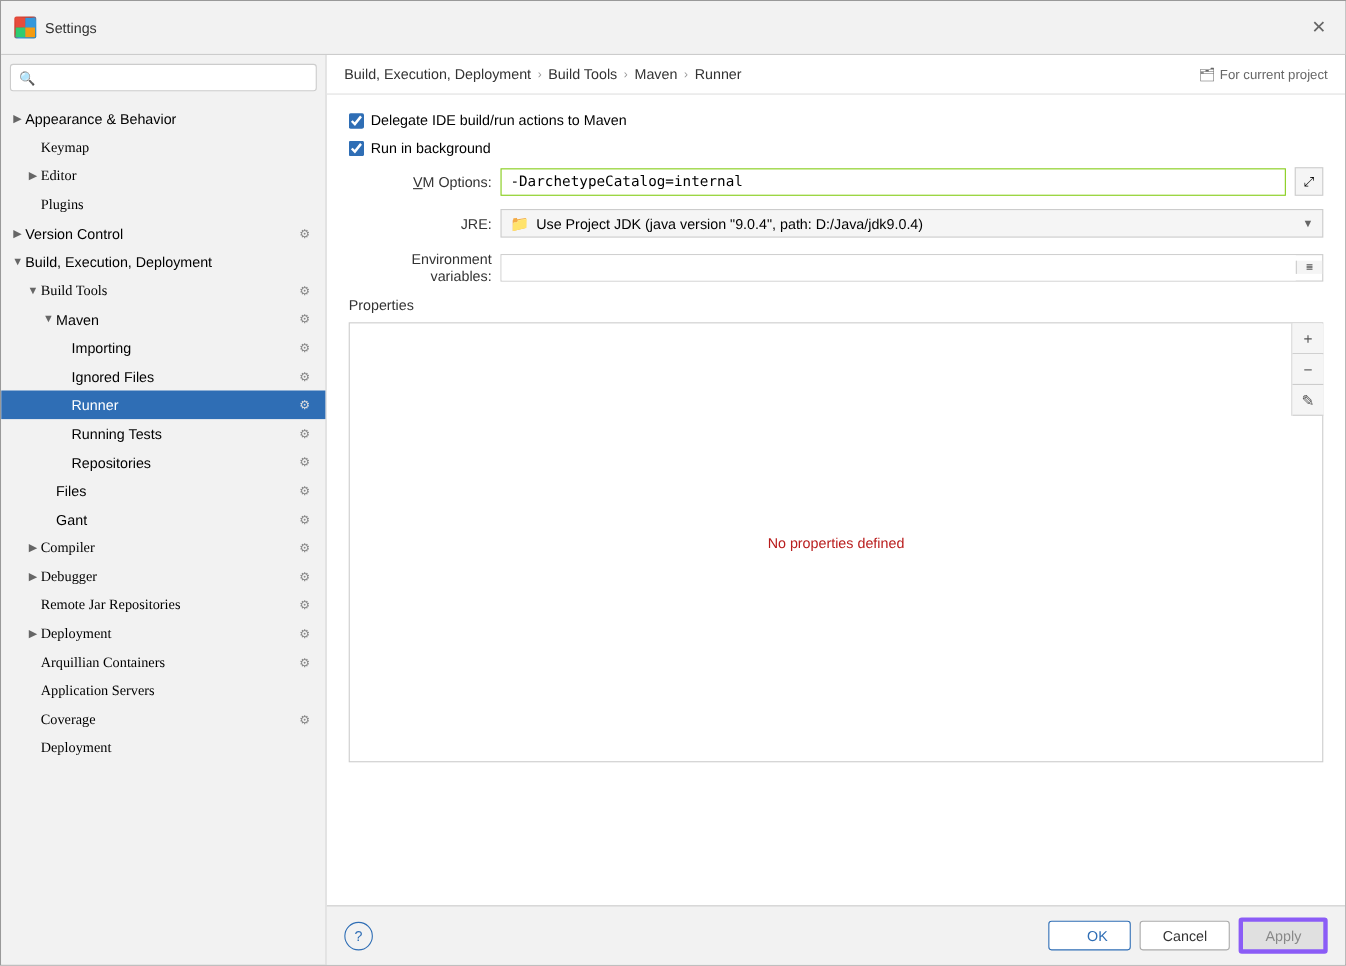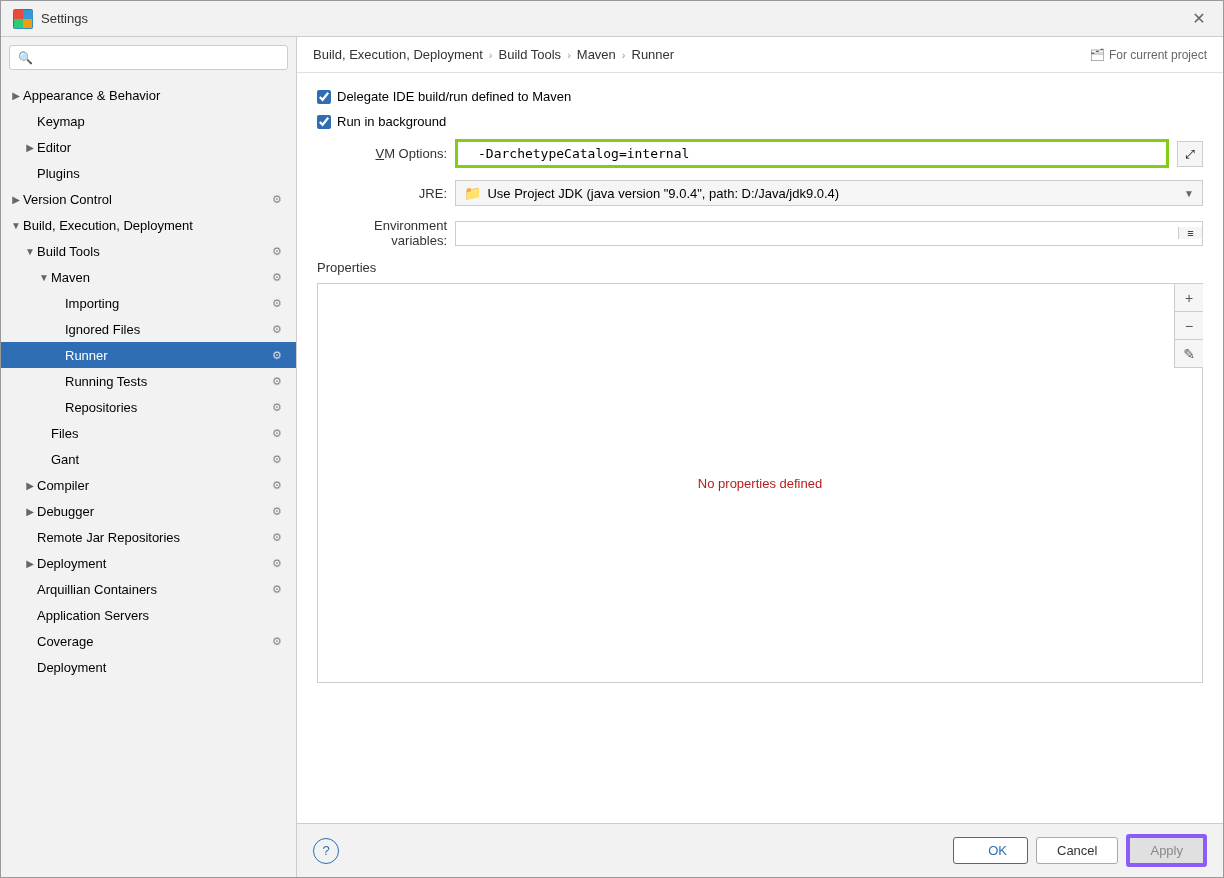--- a/index.html
+++ b/index.html
@@ -17,21 +17,21 @@
       width: 1224px;
       height: 878px;
       background: #f2f2f2;
       border: 1px solid #999;
       display: flex;
       flex-direction: column;
     }
 
     .titlebar {
       background: #f2f2f2;
-      height: 36px;
+      height: 49px;
       display: flex;
       align-items: center;
       padding: 0 12px;
       border-bottom: 1px solid #ccc;
       flex-shrink: 0;
     }
     .titlebar-icon {
       width: 20px;
       height: 20px;
       margin-right: 8px;
@@ -133,21 +133,21 @@
 
     .tree-item .item-icon {
       width: 16px;
       font-size: 11px;
       color: #888;
       margin-left: auto;
       flex-shrink: 0;
     }
     .tree-item.selected .item-icon { color: #ddd; }
 
-    .indent-1 { padding-left: 22px; }
+    .indent-1 { padding-left: 22px; font-family: Liberation Serif, serif; }
     .indent-2 { padding-left: 36px; }
     .indent-3 { padding-left: 50px; }
 
     
     .right-panel {
       flex: 1;
       display: flex;
       flex-direction: column;
       background: #fff;
       overflow: hidden;
@@ -218,22 +218,22 @@
       flex-shrink: 0;
       text-align: right;
     }
     .field-label u { text-decoration: underline; }
     .field-value {
       flex: 1;
       position: relative;
     }
     .field-input {
       width: 100%;
-      padding: 4px 20px;
-      border: 3px solid #84cc16;
+      padding: 4px 8px;
+      border: 1px solid #84cc16;
       font-size: 13px;
       outline: none;
       font-family: monospace;
     }
 
     .expand-btn {
       width: 26px;
       height: 26px;
       border: 1px solid #ccc;
       background: #f5f5f5;
@@ -569,21 +569,21 @@
           <span>🗂</span>
           <span>For current project</span>
         </div>
       </div>
 
       <div class="panel-body">
 
         <div class="option-row">
           <label class="checkbox-label">
             <input type="checkbox" checked="" style="">
-            <span>Delegate IDE build/run defined to Maven</span>
+            <span>Delegate IDE build/run actions to Maven</span>
           </label>
         </div>
 
         <div class="option-row">
           <label class="checkbox-label">
             <input type="checkbox" checked="" style="">
             <span>Run in background</span>
           </label>
         </div>
 

